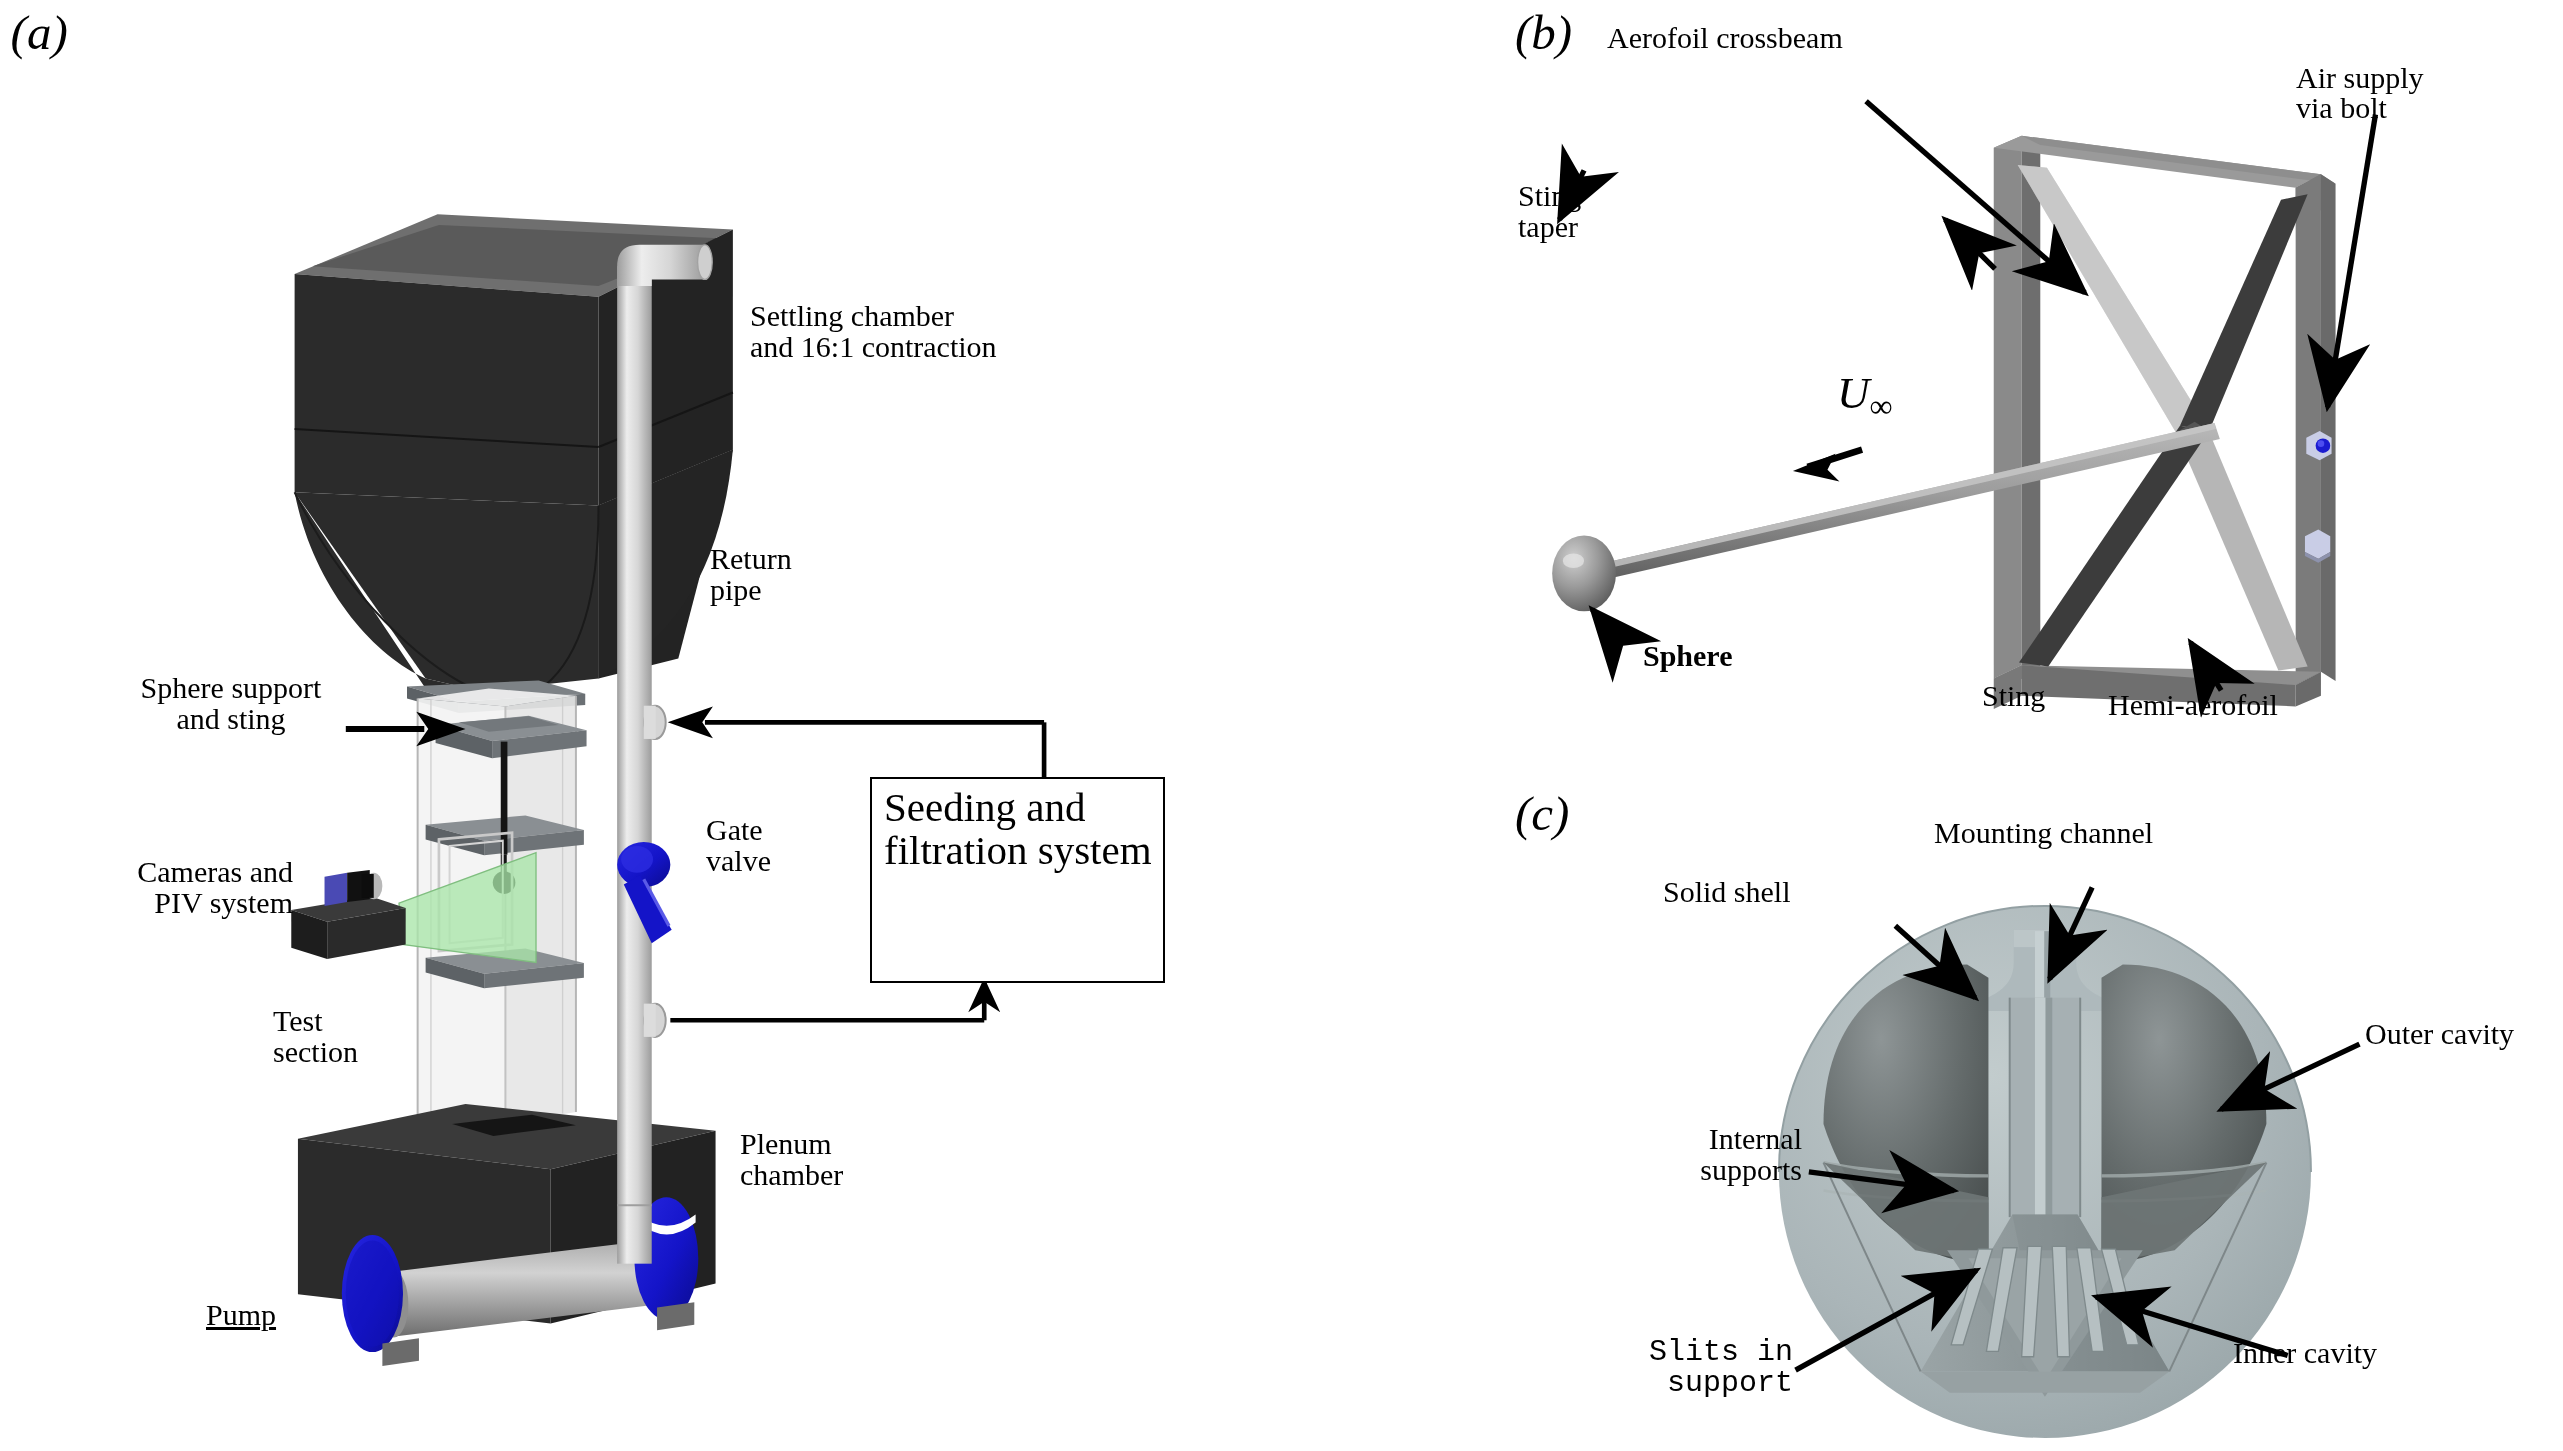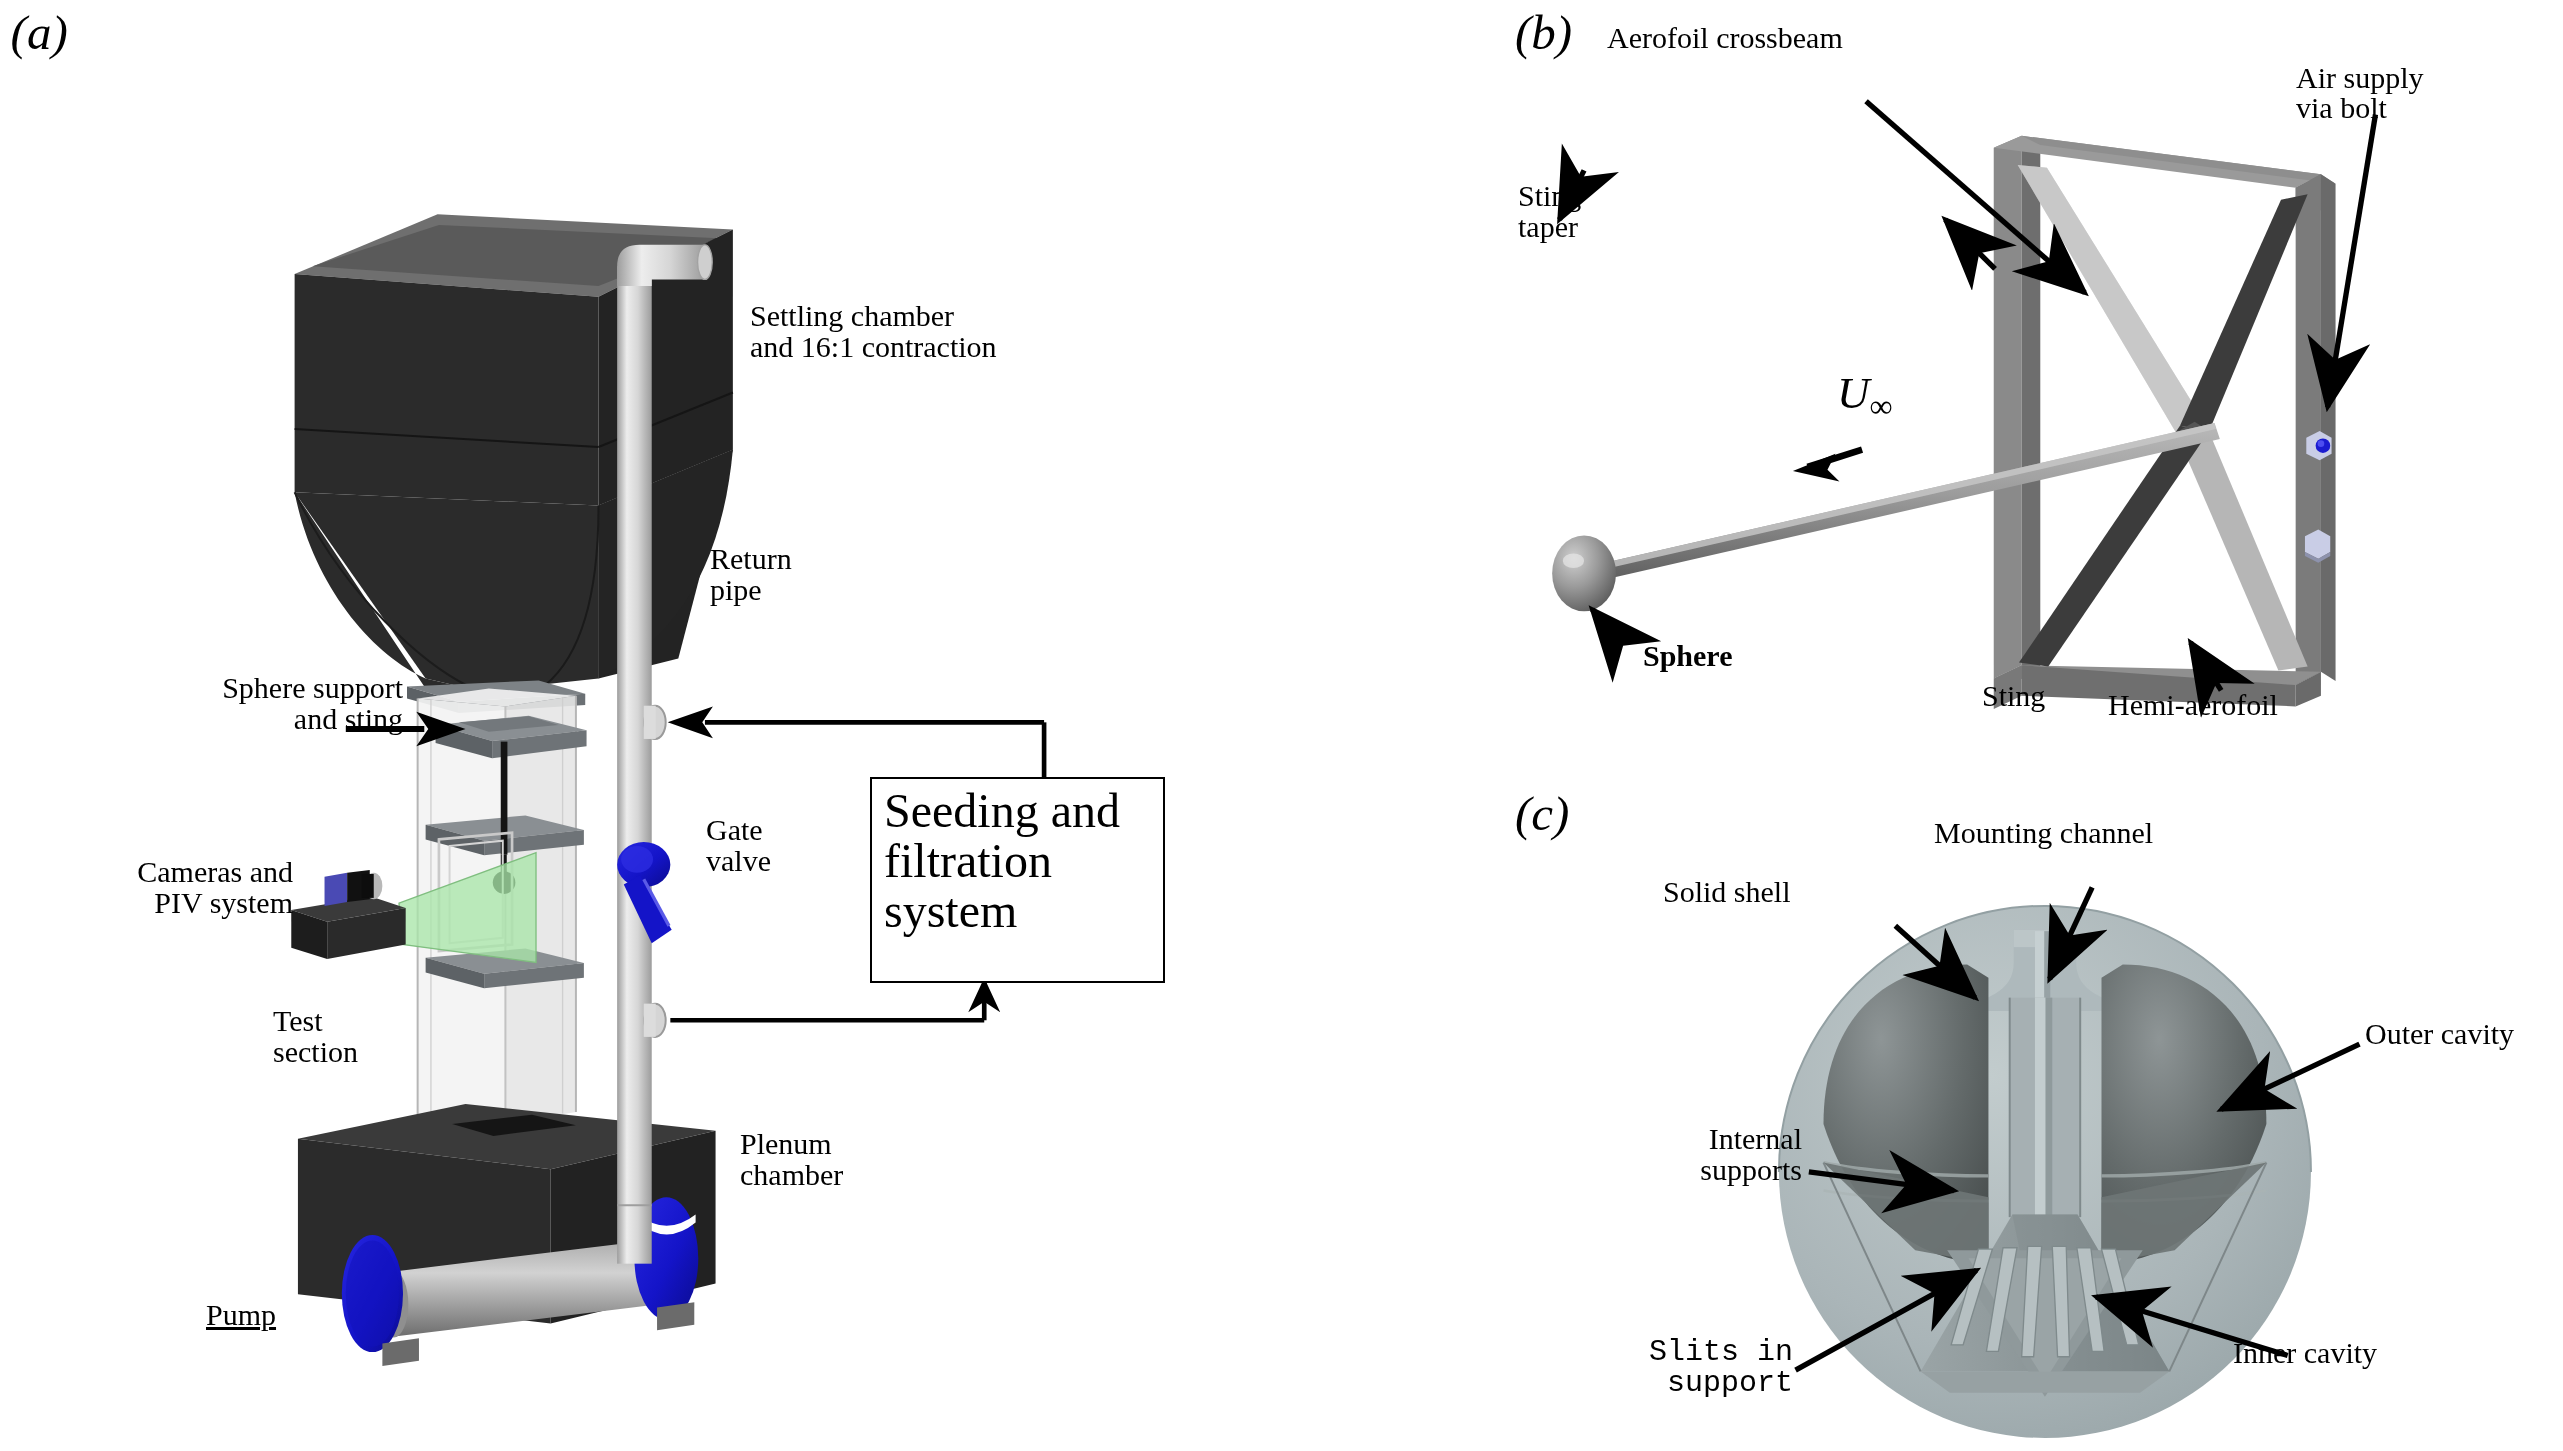--- a/index.html
+++ b/index.html
@@ -12,21 +12,21 @@
        color:#000;line-height:1.02;white-space:pre-line;font-size:30px;}
   .panel-id{position:absolute;font-style:italic;font-size:49px;
             font-family:"Liberation Serif","DejaVu Serif",serif;}
   .ctr{text-align:left;margin-top:48px;}
   .rt{text-align:right;}
   .umath{position:absolute;font-style:italic;font-size:45px;
          font-family:"Liberation Serif","DejaVu Serif",serif;}
   .umath sub{font-style:normal;font-size:0.72em;vertical-align:-0.28em;}
   .boxlbl{position:absolute;border:2.7px solid #000;background:#fff;
           box-sizing:border-box;padding:6.7px 9.3px 6.7px 12px;
-          font-size:48px;line-height:1.05;}
+          font-size:41px;line-height:1.05;}
 </style>
 </head>
 <body>
 
 <div class="fig">
 
 <svg class="layer" viewBox="0 0 3854 2183">
   <defs>
     <linearGradient id="gPipe" x1="0" y1="0" x2="1" y2="0">
       <stop offset="0" stop-color="#9d9d9d"></stop>
@@ -341,21 +341,21 @@
   </g>
 </svg>
 
 <div class="panel-id" style="left:10.6px;top:4px;">(a)</div>
 <div class="panel-id" style="left:1515px;top:4px;">(b)</div>
 <div class="panel-id" style="left:1515px;top:785px;">(c)</div>
 
 <div class="lbl" style="left:750px;top:301px;">Settling chamber
 and 16:1 contraction</div>
 
-<div class="lbl rt" style="left:11px;top:673px;width:392px;">Sphere support
+<div class="lbl rt" style="left:35px;top:673px;width:392px;text-align:center;">Sphere support
 and sting</div>
 
 <div class="lbl rt" style="left:0px;top:857px;width:293px;">Cameras and
 PIV system</div>
 
 <div class="lbl" style="left:273px;top:1006px;">Test
 section</div>
 
 <div class="lbl" style="left:206px;top:1300px;text-decoration:underline;">Pump</div>
 

